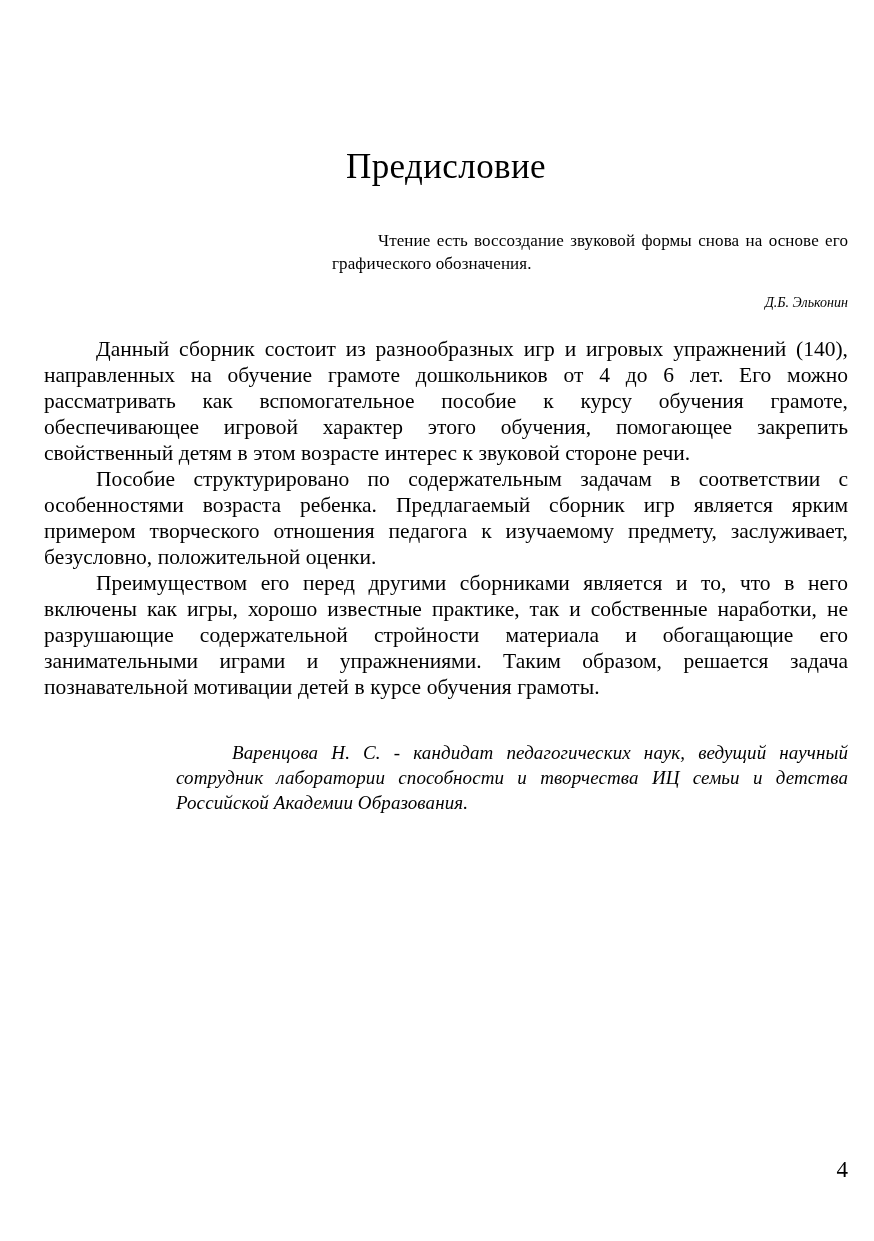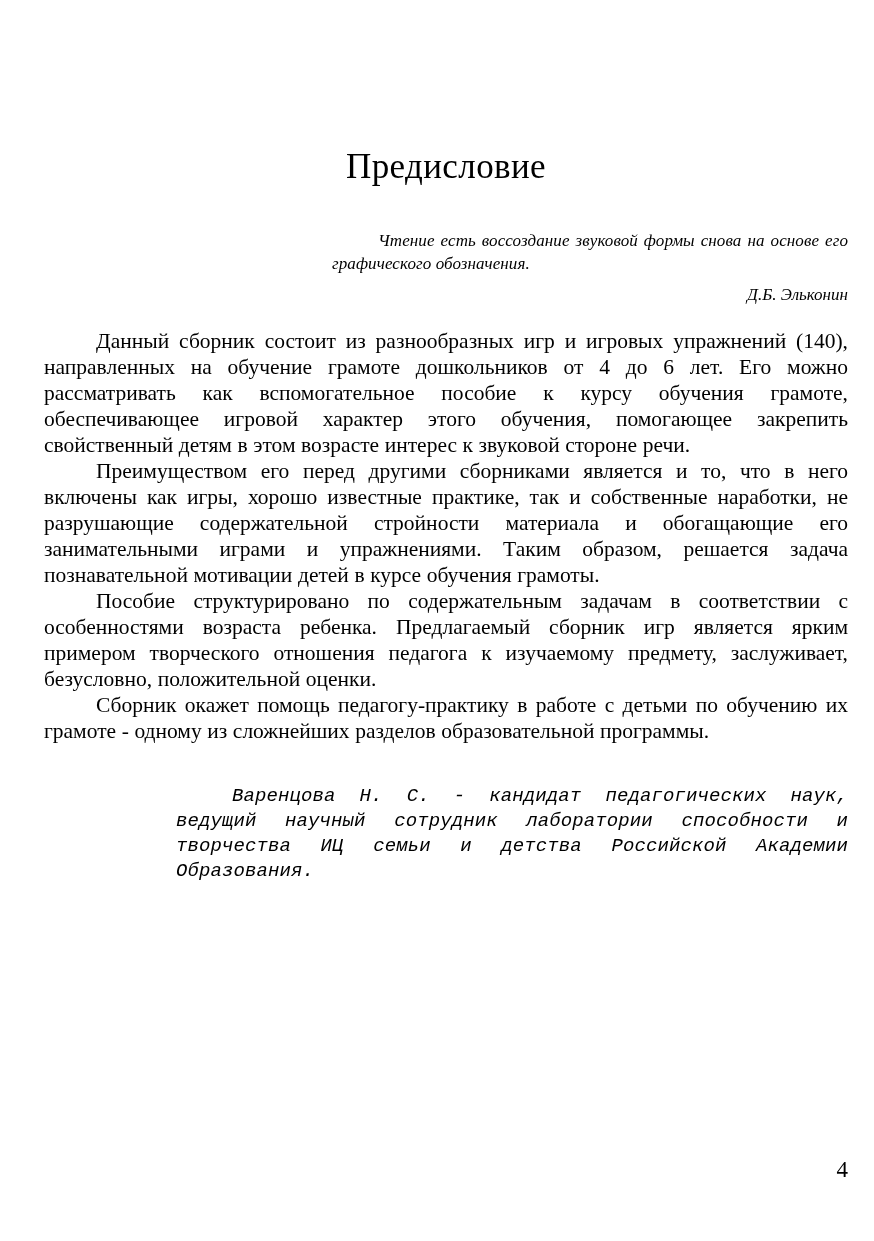--- a/index.html
+++ b/index.html
@@ -29,37 +29,36 @@
     margin: 0;
     padding: 0;
     text-align: center;
     font-size: 35px;
     font-weight: normal;
     line-height: 1.1;
     letter-spacing: 0.4px;
     padding-top: 148px;
   }
   .epigraph {
-    margin: 8px;
+    margin: 16px;
     padding: 0;
-    font-style: italic;
     font-size: 17px;
     line-height: 23px;
     text-align: justify;
     text-indent: 46px;
     width: 516px;
     margin-left: 288px;
     margin-top: 42px;
     letter-spacing: 0.1px;
   }
   .epigraph-author {
     margin: 12px;
     padding: 0;
     font-style: italic;
-    font-size: 17px;
+    font-size: 14px;
     line-height: 23px;
     text-align: right;
     width: 516px;
     margin-left: 288px;
     margin-top: 2px;
   }
   .body-block {
     margin-top: 22px;
     font-family: Liberation Serif, serif;
   }
@@ -79,21 +78,20 @@
     padding: 0;
     font-style: italic;
     font-size: 19px;
     line-height: 25px;
     text-align: justify;
     text-indent: 56px;
     width: 672px;
     margin-left: 132px;
     margin-top: 40px;
     letter-spacing: 0.1px;
-    font-family: Liberation Mono, monospace;
   }
   .page-number {
     position: absolute;
     right: 26px;
     bottom: 60px;
     font-size: 23px;
     line-height: 1;
     text-align: right;
   }
 </style>
@@ -105,23 +103,22 @@
   <div class="content">
 
     <h1 class="page-title">Предисловие</h1>
 
     <p class="epigraph">Чтение есть воссоздание звуковой формы снова на основе его графического обозначения.</p>
 
     <p class="epigraph-author">Д.Б. Эльконин</p>
 
     <div class="body-block">
       <p class="body-par">Данный сборник состоит из разнообразных игр и игровых упражнений (140), направленных на обучение грамоте дошкольников от 4 до 6 лет. Его можно рассматривать как вспомогательное пособие к курсу обучения грамоте, обеспечивающее игровой характер этого обучения, помогающее закрепить свойственный детям в этом возрасте интерес к звуковой стороне речи.</p>
+      <p class="body-par">Пособие структурировано по содержательным задачам в соответствии с особенностями возраста ребенка. Предлагаемый сборник игр является ярким примером творческого отношения педагога к изучаемому предмету, заслуживает, безусловно, положительной оценки.</p>
       <p class="body-par">Преимуществом его перед другими сборниками является и то, что в него включены как игры, хорошо известные практике, так и собственные наработки, не разрушающие содержательной стройности материала и обогащающие его занимательными играми и упражнениями. Таким образом, решается задача познавательной мотивации детей в курсе обучения грамоты.</p>
-      <p class="body-par">Пособие структурировано по содержательным задачам в соответствии с особенностями возраста ребенка. Предлагаемый сборник игр является ярким примером творческого отношения педагога к изучаемому предмету, заслуживает, безусловно, положительной оценки.</p>
-      <p class="body-par">Сборник окажет помощь педагогу-практику в работе с детьми по обучению их грамоте - одному из сложнейших разделов образовательной программы.</p>
     </div>
 
     <p class="signature">Варенцова Н. С. - кандидат педагогических наук, ведущий научный сотрудник лаборатории способности и творчества ИЦ семьи и детства Российской Академии Образования.</p>
 
   </div>
 
   <div class="page-number">4</div>
 
 </div>
 

